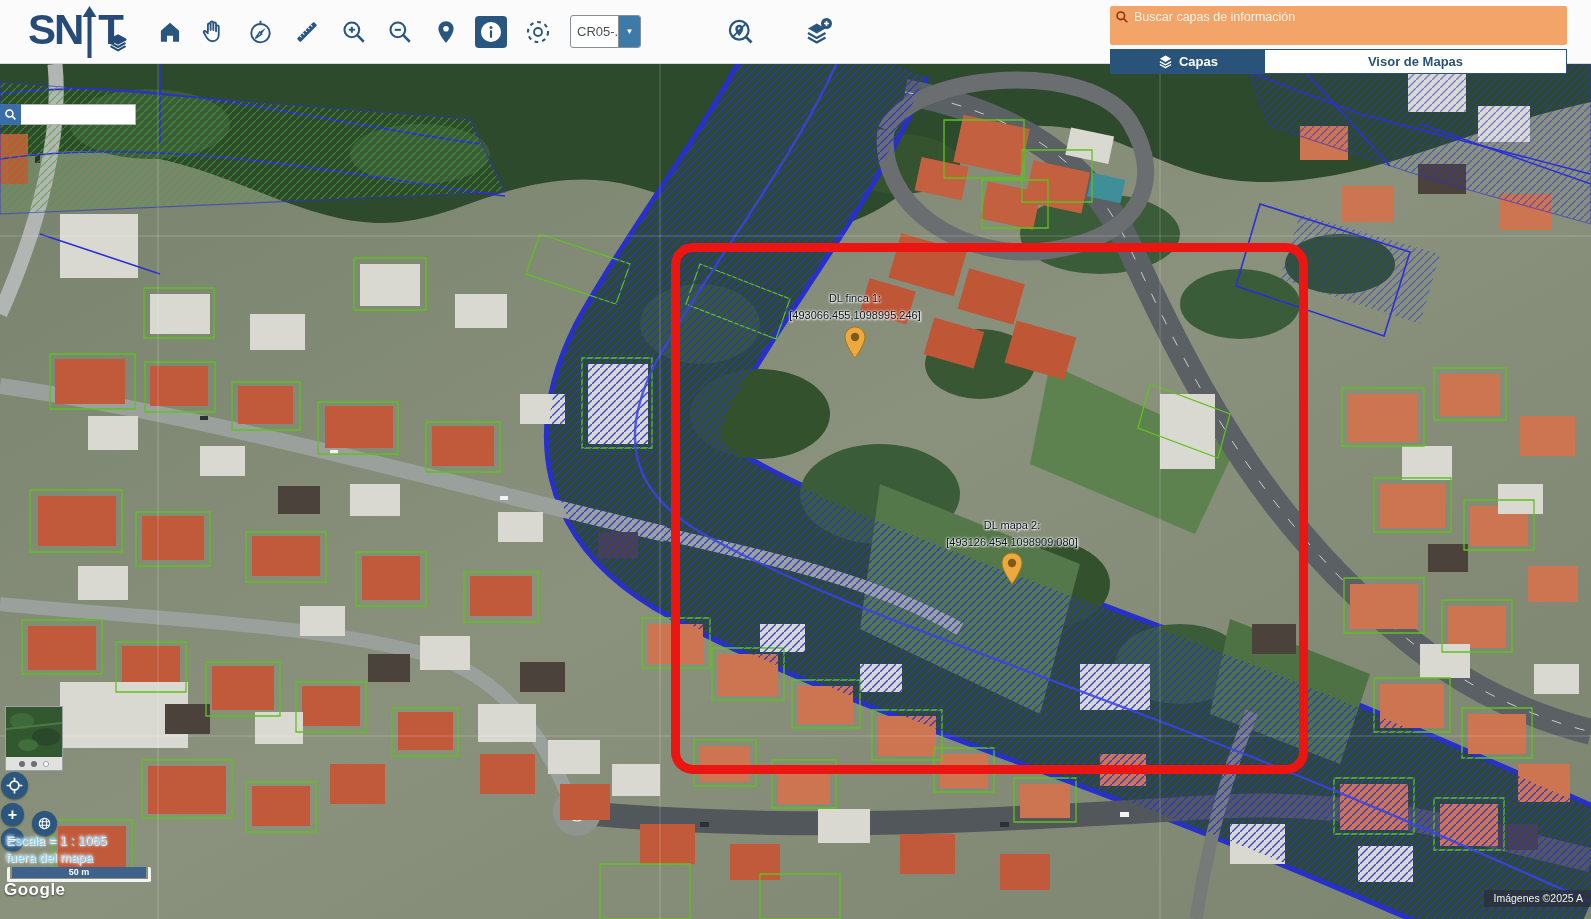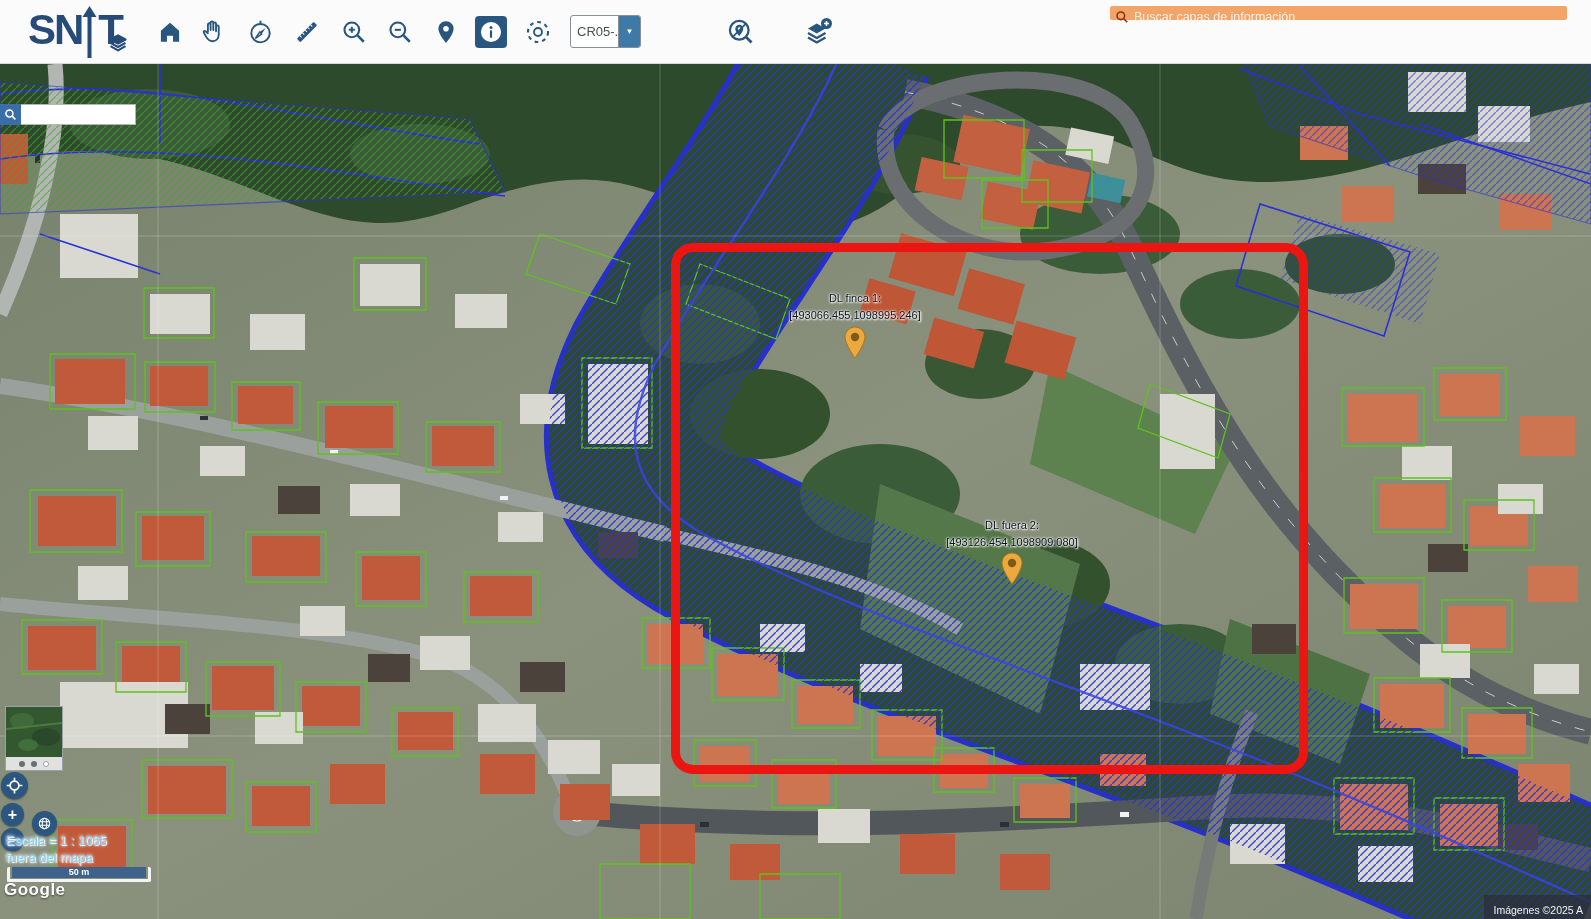--- a/index.html
+++ b/index.html
@@ -14,21 +14,21 @@
   .logo .arrowwrap { position:relative; width:15px; height:58px; }
   .tool { position:absolute; top:16px; width:32px; height:32px; display:flex; align-items:center; justify-content:center; cursor:pointer; }
   .tool svg { display:block; }
   .tool-active { background:#28567f; border-radius:4px; }
   .region-select { position:absolute; left:570px; top:15px; width:71px; height:33px; background:#fff; border:1px solid #8a8f96; border-radius:3px; display:flex; align-items:stretch; overflow:hidden; }
   .region-select .val { flex:1; font-size:13px; color:#4a4f55; padding:8px 0 0 6px; white-space:nowrap; overflow:hidden; }
   .region-select .arrow { width:22px; background:#3d7aa8; color:#fff; font-size:8px; display:flex; align-items:center; justify-content:center; border-left:1px solid #8a8f96; }
 
   
   .right-panel { position:absolute; top:6px; right:24px; width:457px; z-index:50; }
-  .layer-search { position:relative; height:14px; background:#f2a469; border-radius:2px; }
+  .layer-search { position:relative; height:39px; background:#f2a469; border-radius:2px; }
   .layer-search svg { position:absolute; left:5px; top:4px; }
   .layer-search input { position:absolute; left:24px; top:0; width:428px; height:21px; border:none; background:transparent; outline:none; font-size:12.5px; color:#fff; font-family:"Liberation Sans",sans-serif; }
   .layer-search input::placeholder { color:#fdf2e7; opacity:1; }
   .tabs { margin-top:4px; display:flex; height:25px; border:1px solid #2a5379; background:#fff; }
   .tab { display:flex; align-items:center; justify-content:center; font-size:13px; font-weight:bold; cursor:pointer; gap:6px; }
   .tab-capas { flex:0 0 154px; background:#2a5379; color:#fff; }
   .tab-visor { flex:1; color:#2a5379; }
 
   
   .map { position:absolute; top:64px; left:0; width:1591px; height:855px; overflow:hidden; background:#52644a; }
@@ -55,21 +55,21 @@
   .minimap .dots { height:13px; background:rgba(235,235,235,.9); display:flex; align-items:center; justify-content:center; gap:6px; }
   .minimap .dots i { width:6px; height:6px; border-radius:50%; background:#6a6f75; }
   .minimap .dots i.active { background:#fff; border:1px solid #9aa0a6; }
 
   .scale-text, .status-text { position:absolute; left:6px; font-size:13px; color:#7dd3fc; text-shadow:0 0 3px #fff, 0 0 4px #fff, 1px 1px 1px #fff; z-index:20; }
   .scale-text { top:769px; }
   .status-text { top:786px; }
   .scalebar { position:absolute; left:7px; top:803px; width:144px; height:15px; border-left:3px solid #f3f3f3; border-right:3px solid #f3f3f3; border-bottom:3px solid #f3f3f3; border-radius:2px; z-index:20; }
   .scalebar .bar { position:absolute; left:2px; right:2px; top:0; height:11px; background:#3f628b; color:#fff; font-size:9px; font-weight:bold; text-align:center; line-height:11px; }
   .google-logo { position:absolute; left:4px; top:816px; font-size:17px; font-weight:bold; letter-spacing:.5px; color:#ffffff; text-shadow:0 1px 2px rgba(0,0,0,.55); z-index:20; }
-  .imagery-attrib { position:absolute; right:0; bottom:0; background:rgba(42,48,62,.78); color:#f2f2f2; font-size:10.5px; padding:9px 8px 3px 10px; z-index:20; white-space:nowrap; }
+  .imagery-attrib { position:absolute; right:0; bottom:12px; background:rgba(42,48,62,.78); color:#f2f2f2; font-size:10.5px; padding:2px 8px 3px 10px; z-index:20; white-space:nowrap; }
 </style>
 </head>
 <body>
 
 <div class="app">
 
   <header class="toolbar">
     <div class="logo">
       <span class="sn">SN</span>
       <span class="arrowwrap">
@@ -192,20 +192,35 @@
   <div class="right-panel">
     <div class="layer-search">
       <svg width="14" height="14" viewBox="0 0 24 24">
           <g stroke="#8b2f10" fill="none" stroke-width="2.6">
             <circle cx="10" cy="10" r="6.5"></circle>
             <path d="M15 15l6 6"></path>
           </g>
         </svg>
       <input type="text" placeholder="Buscar capas de información" style="">
     </div>
+    <div class="tabs">
+      <div class="tab tab-capas">
+        <svg width="15" height="15" viewBox="0 0 16 16">
+            <path fill="#fff" d="M8 1.5 14 5 8 8.5 2 5Z"></path>
+            <g stroke="#fff" fill="none" stroke-width="1.4" stroke-linejoin="round">
+              <path d="M2 8.2l6 3.4 6-3.4"></path>
+              <path d="M2 11.2l6 3.4 6-3.4"></path>
+            </g>
+          </svg>
+        <span>Capas</span>
+      </div>
+      <div class="tab tab-visor">
+        <span>Visor de Mapas</span>
+      </div>
+    </div>
   </div>
 
   <div class="map">
 
     <svg class="basemap" width="1591" height="855" viewBox="0 0 1591 855">
       <defs>
         <pattern id="hb" width="8" height="8" patternUnits="userSpaceOnUse">
             <path d="M0,8 L8,0" stroke="#2a35d4" stroke-width="1.4" fill="none"></path>
           </pattern>
         <pattern id="hg" width="8" height="8" patternUnits="userSpaceOnUse">
@@ -349,21 +364,21 @@
       <div>DL finca 1:</div>
       <div class="line2">[493066.455,1098995.246]</div>
     </div>
     <div class="marker" style="left:842px; top:262px;">
       <svg width="26" height="34" viewBox="0 0 26 34">
           <path d="M13 1C7.5 1 3 5.5 3 11c0 7.4 10 21 10 21s10-13.6 10-21C23 5.5 18.5 1 13 1Z" fill="#ecaa3e" stroke="#a8751c" stroke-width="1"></path>
           <circle cx="13" cy="11" r="4.2" fill="#6b4b12" opacity=".85"></circle>
         </svg>
     </div>
     <div class="marker-label" style="left:1012px; top:455px;">
-      <div>DL fuera 2:</div>
+      <div>DL mapa 2:</div>
       <div class="line2">[493126.454,1098909.080]</div>
     </div>
     <div class="marker" style="left:999px; top:488px;">
       <svg width="26" height="34" viewBox="0 0 26 34">
           <path d="M13 1C7.5 1 3 5.5 3 11c0 7.4 10 21 10 21s10-13.6 10-21C23 5.5 18.5 1 13 1Z" fill="#ecaa3e" stroke="#a8751c" stroke-width="1"></path>
           <circle cx="13" cy="11" r="4.2" fill="#6b4b12" opacity=".85"></circle>
         </svg>
     </div>
 
     <div class="minimap">

